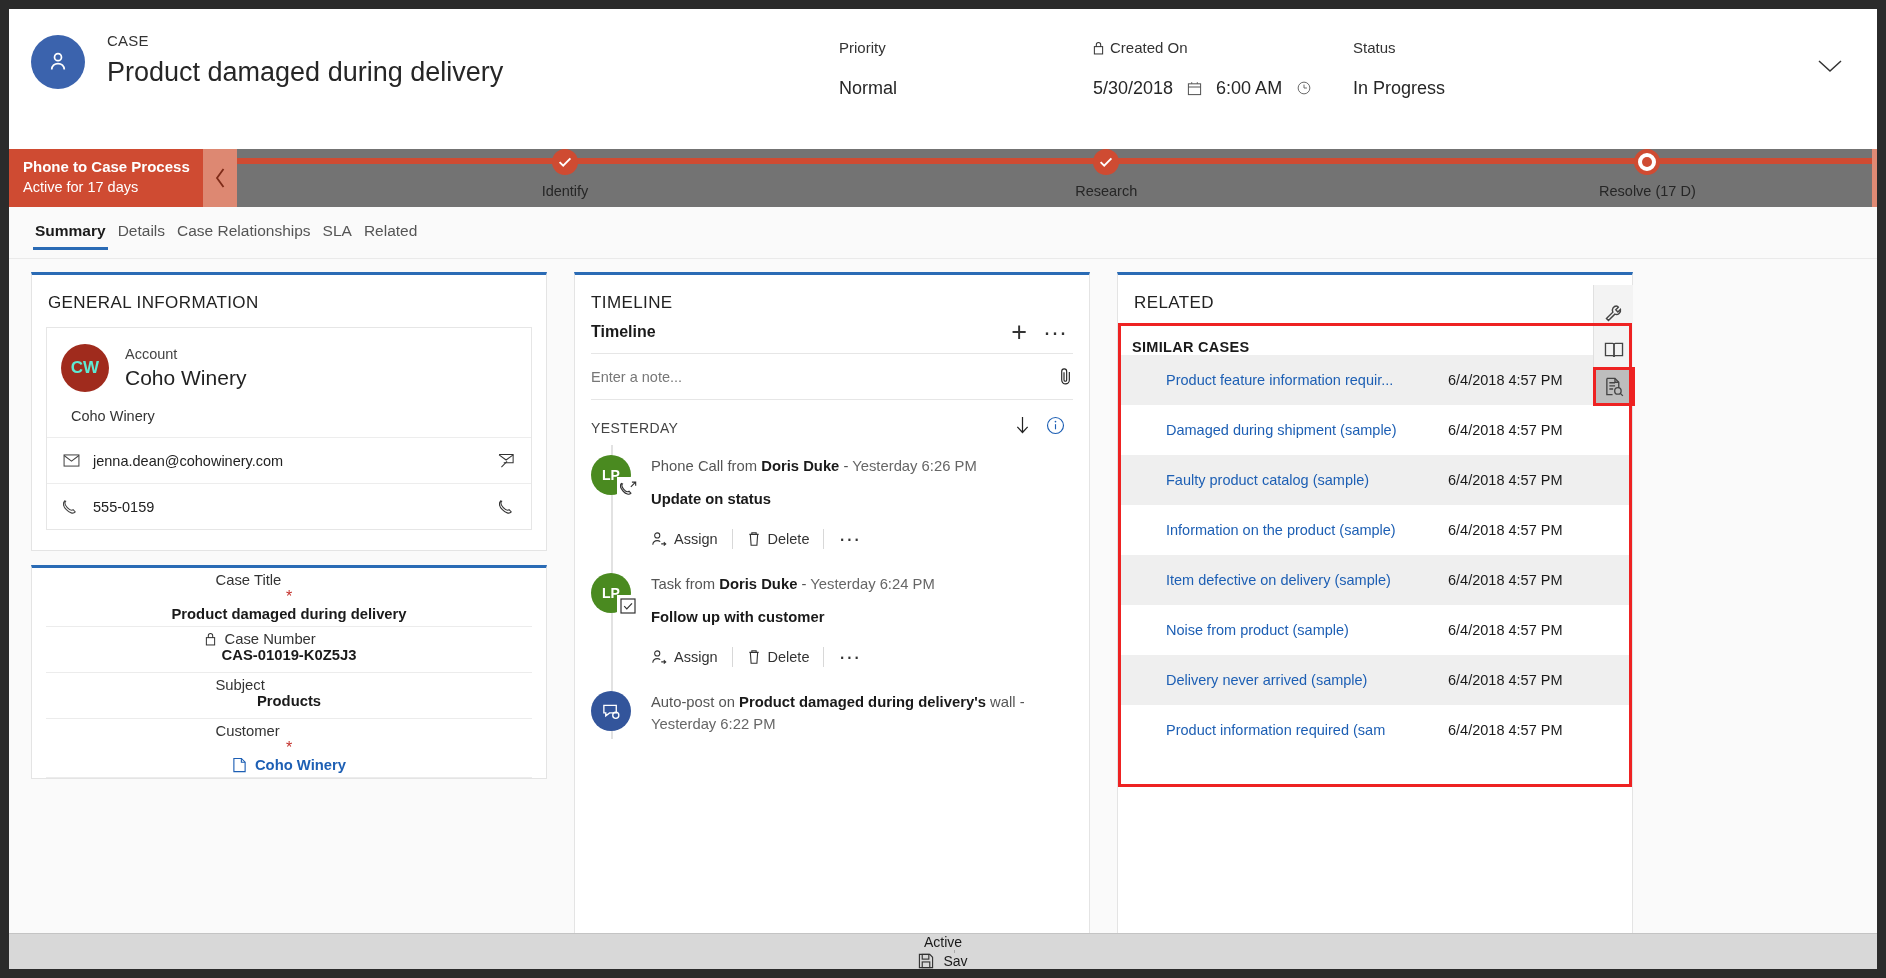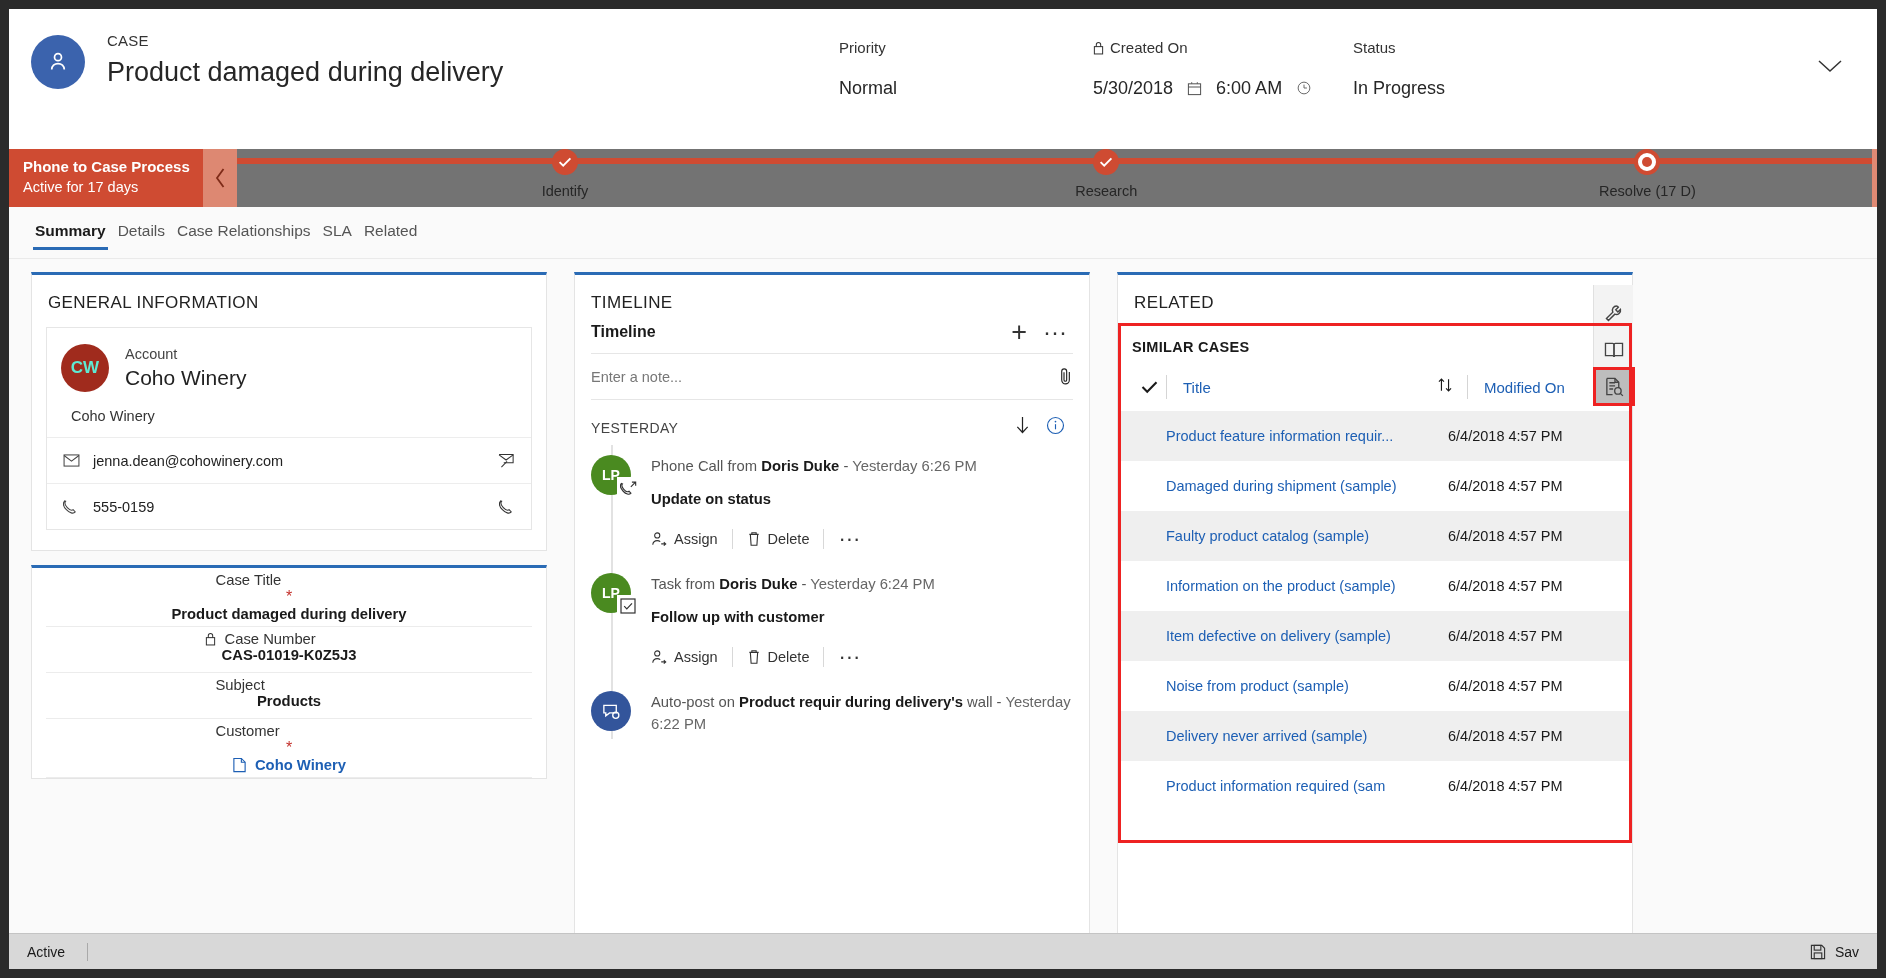--- a/index.html
+++ b/index.html
@@ -257,21 +257,21 @@
   .rail-btn.active { background: #bdbdbd; }
   .rail-btn.active::after {
     content: ""; position: absolute; left: -1px; top: -1px; right: -1px; bottom: -1px;
     border: 3px solid #ee2222;
   }
 
   
   .footer {
     position: absolute; left: 0; right: 0; bottom: 0; height: 36px;
     background: #d8d8d8; display: flex; align-items: center;
-    padding: 0 18px 0 18px; border-top: 1px solid #c4c4c4;
+    padding: 0 18px 0 18px; border-top: 1px solid #c4c4c4; flex-direction: column;
   }
   .footer .st { font-size: 14px; color: #1a1a1a; }
   .footer .vsep { width: 1px; height: 18px; background: #a9a9a9; margin-left: 22px; }
   .footer .sp { flex: 1; }
   .footer .save { display: flex; align-items: center; gap: 9px; font-size: 14px; color: #1a1a1a; cursor: pointer;}
   .ico { display: inline-flex; align-items: center; justify-content: center; }
 </style>
 </head>
 <body>
 
@@ -608,53 +608,36 @@
             <div class="tl-av-wrap">
               <div class="tl-av blue">
                 <svg width="21" height="21" viewBox="0 0 22 22" fill="none" stroke="#fff" stroke-width="1.4">
                   <path d="M3 4.5h13v8H9l-4 3v-3H3z"></path>
                   <circle cx="15.5" cy="15" r="3.2"></circle>
                 </svg>
               </div>
             </div>
             <div class="tl-body">
               <div class="tl-line1">
-                <span>Auto-post on </span><b>Product requir during delivery's</b><span> wall - </span><span class="time">Yesterday 6:22 PM</span>
+                <span>Auto-post on </span><b>Product damaged during delivery's</b><span> wall - </span><span class="time">Yesterday 6:22 PM</span>
               </div>
             </div>
           </div>
         </div>
       </div>
     </div>
 
     <div class="col col-right">
       <div class="card" style="height:695px; overflow:hidden; position:relative;">
         <div class="card-title">RELATED</div>
 
         <div class="sim-wrap">
           <div class="sim-hl"></div>
           <div class="sim-title">SIMILAR CASES</div>
 
-          <div class="sim-header">
-            <span class="sim-check">
-              <svg width="17" height="14" viewBox="0 0 18 14" fill="none" stroke="#1a1a1a" stroke-width="2.2">
-                <path d="M1.6 7l5 5L16.4 2"></path>
-              </svg>
-            </span>
-            <span class="sim-vsep"></span>
-            <span class="sim-col-title">Title</span>
-            <span class="sim-sort">
-              <svg width="16" height="16" viewBox="0 0 18 18" fill="none" stroke="#1a1a1a" stroke-width="1.3">
-                <path d="M5 15.5V2.5M2.2 5.3L5 2.3l2.8 3"></path>
-                <path d="M13 2.5v13M10.2 12.7l2.8 3 2.8-3"></path>
-              </svg>
-            </span>
-            <span class="sim-vsep"></span>
-            <span class="sim-col-mod">Modified On</span>
-          </div>
 
           <div class="sim-rows sim-clip" style="height:432px;">
             <div class="sim-row alt">
               <span class="rt">Product feature information requir...</span>
               <span class="rd">6/4/2018 4:57 PM</span>
             </div>
             <div class="sim-row">
               <span class="rt">Damaged during shipment (sample)</span>
               <span class="rd">6/4/2018 4:57 PM</span>
             </div>

